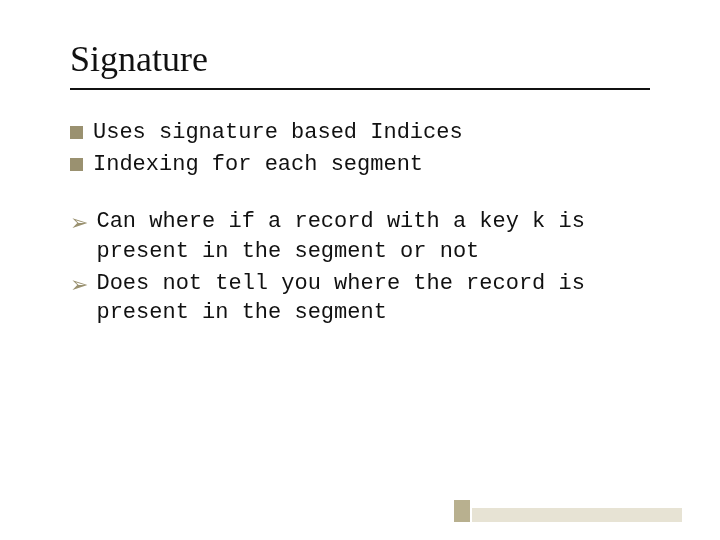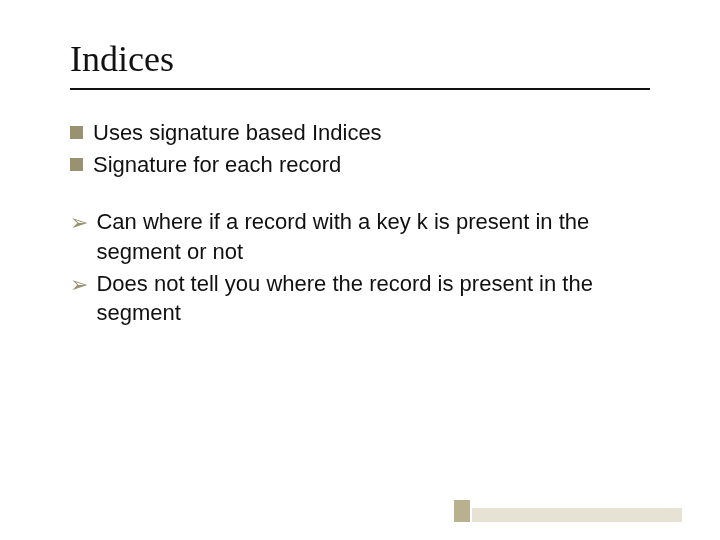--- a/index.html
+++ b/index.html
@@ -40,47 +40,47 @@
     flex: 0 0 auto;
   }
   .bullet-arrow {
     color: #9a9170;
     font-size: 22px;
     margin-right: 8px;
     margin-top: 1px;
     flex: 0 0 auto;
     line-height: 1.35;
   }
-  .text { flex: 1; }
+  .text { flex: 1; font-family: Liberation Mono, monospace; }
   .accent-band {
     position: absolute;
     right: 38px;
     bottom: 18px;
     display: flex;
     align-items: flex-end;
   }
   .band-a { width: 16px; height: 22px; background: #b8b08f; margin-right: 2px; }
   .band-b { width: 210px; height: 14px; background: #e7e3d4; }
 </style>
 </head>
 <body>
 
 <div class="slide">
 
-  <div class="title">Indices</div>
+  <div class="title">Signature</div>
   <hr class="rule">
 
   <div class="group">
     <div class="row">
       <span class="bullet-sq"></span>
       <span class="text">Uses signature based Indices</span>
     </div>
     <div class="row">
       <span class="bullet-sq"></span>
-      <span class="text">Signature for each record</span>
+      <span class="text">Indexing for each segment</span>
     </div>
   </div>
 
   <div class="group">
     <div class="row">
       <span class="bullet-arrow">➢</span>
       <span class="text">Can where if a record with a key k is present in the segment or not</span>
     </div>
     <div class="row">
       <span class="bullet-arrow">➢</span>

